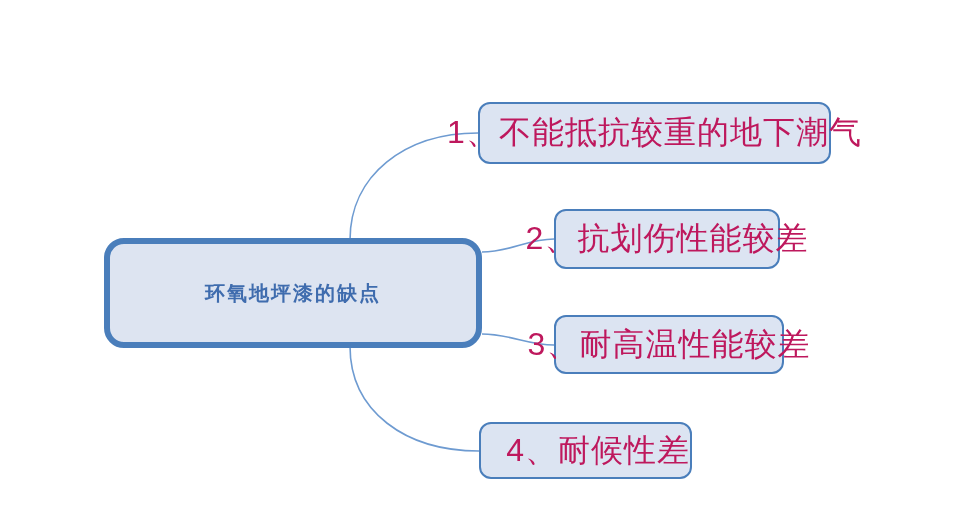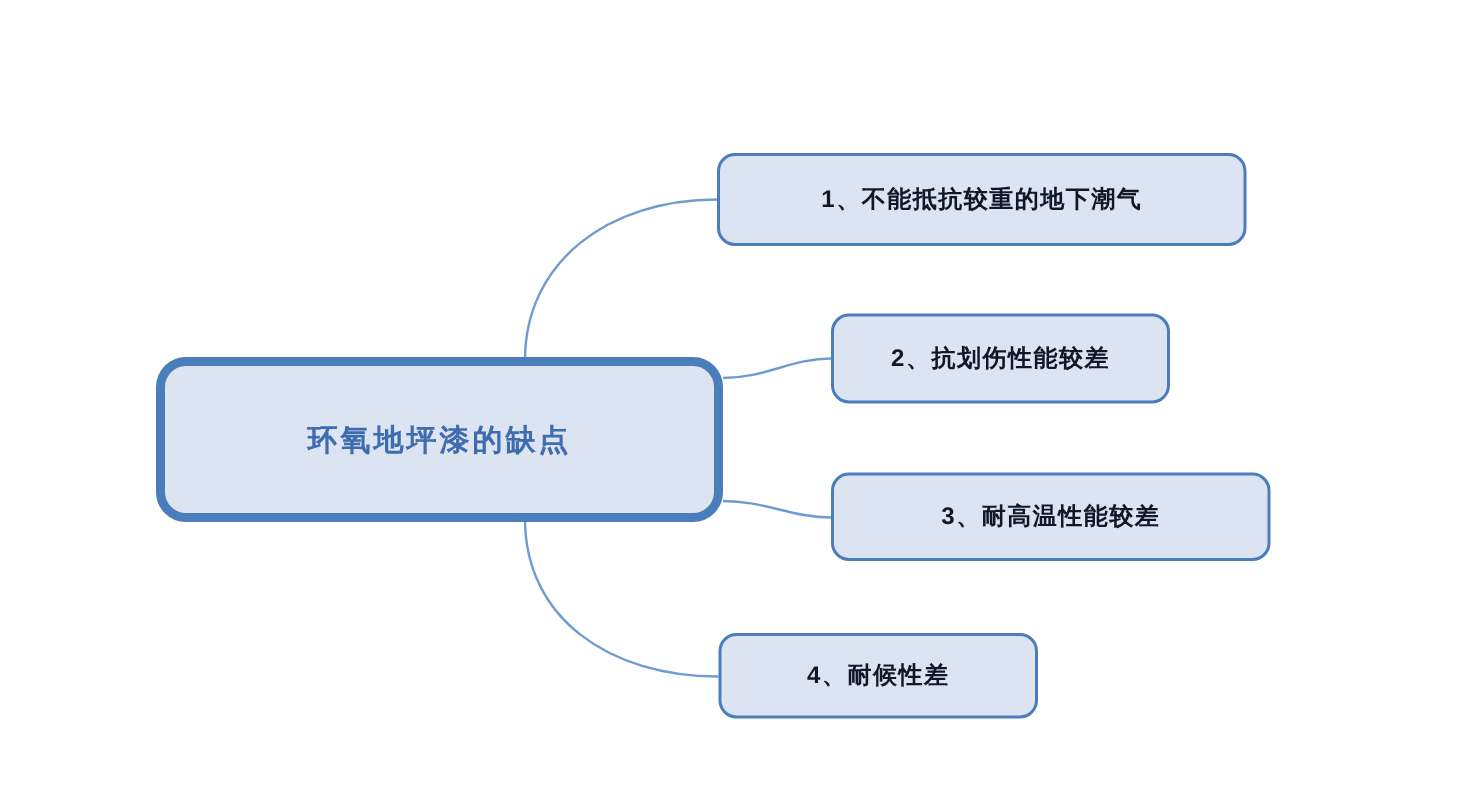--- a/index.html
+++ b/index.html
@@ -52,48 +52,49 @@
     background: #dde4f1;
   }
   #node-central .node-label {
     font-size: 20px;
     font-weight: bold;
     color: #3f6cae;
     letter-spacing: 2px;
   }
   
   .branch .node-label {
-    font-size: 16px;
-    font-weight: bold;
-    color: #0f172a;
+    font-size: 32px;
+    font-weight: normal;
+    color: #be185d;
     letter-spacing: 1px;
   }
   #node-b1 {
     left: 478px;
     top: 102px;
     width: 353px;
     height: 62px;
   }
   #node-b2 {
     left: 554px;
     top: 209px;
     width: 226px;
     height: 60px;
   }
   #node-b3 {
     left: 554px;
     top: 315px;
-    width: 293px;
+    width: 230px;
     height: 59px;
   }
   #node-b4 {
     left: 479px;
     top: 422px;
     width: 213px;
     height: 57px;
+    justify-content: flex-end;
   }
 </style>
 </head>
 <body>
 
 <div id="canvas">
 
   <svg id="connector-layer" viewBox="0 0 975 526" xmlns="http://www.w3.org/2000/svg">
     <path d="M 350,240 C 350,175 405,133 478,133" fill="none" stroke="#6e9bd1" stroke-width="1.6"></path>
     <path d="M 482,252 C 510,252 528,239 554,239" fill="none" stroke="#6e9bd1" stroke-width="1.6"></path>

